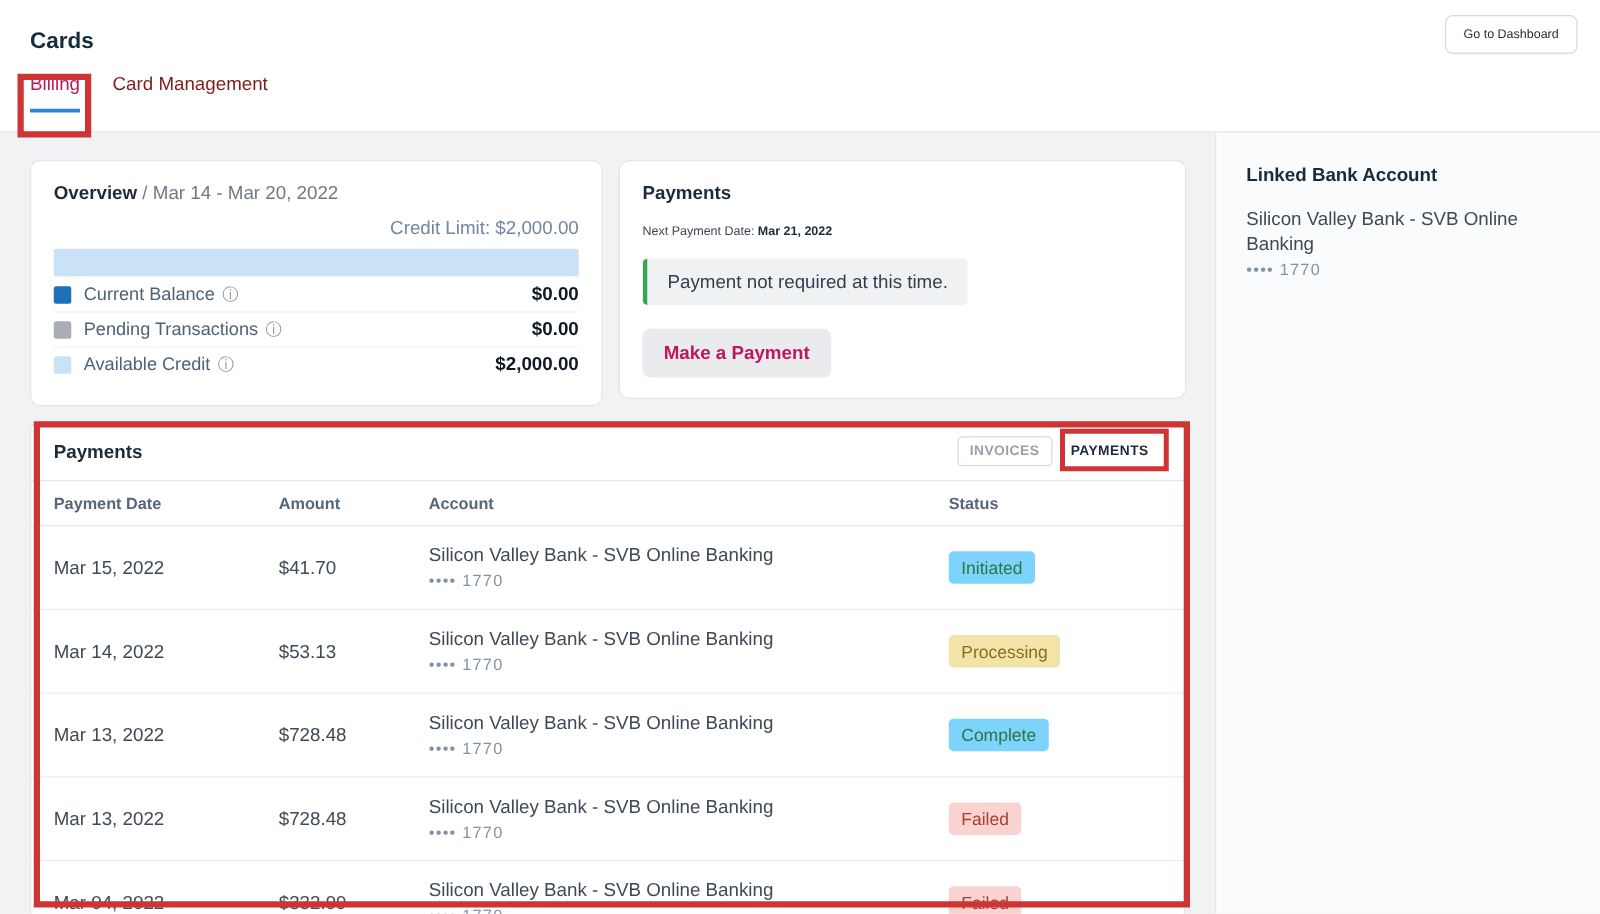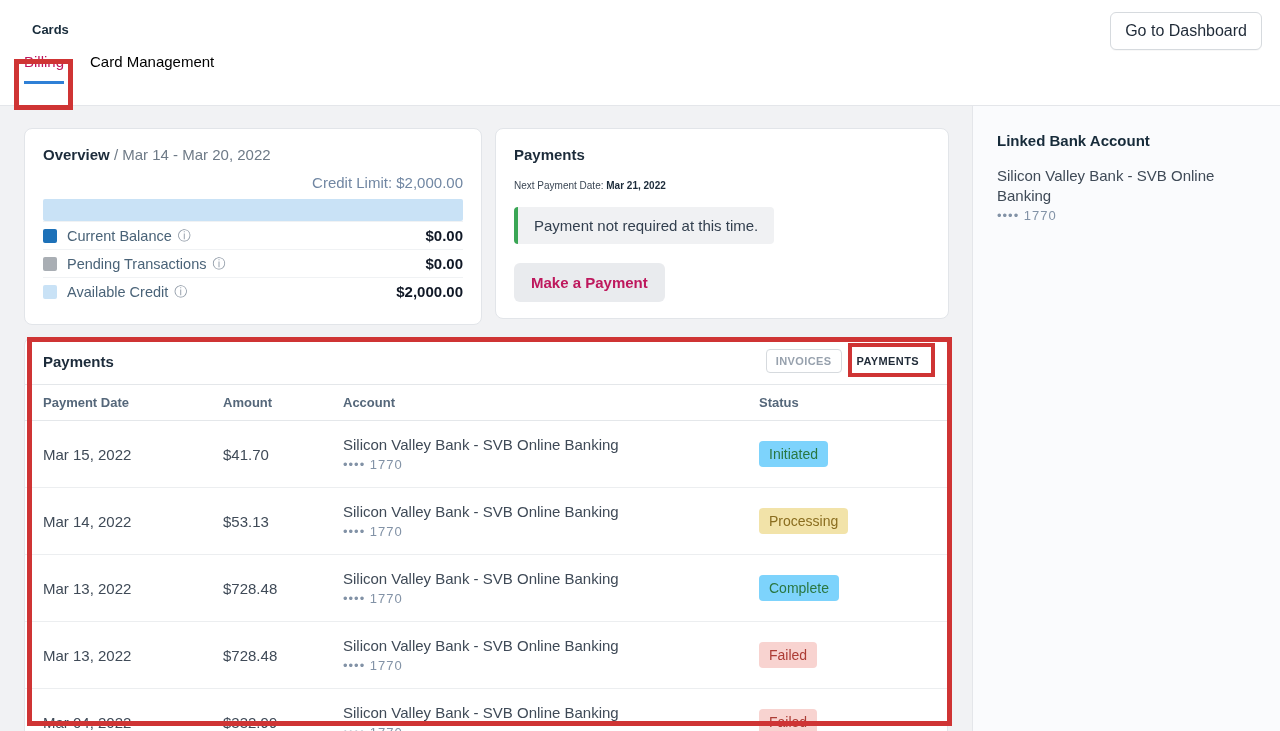--- a/index.html
+++ b/index.html
@@ -1,24 +1,24 @@
 <!DOCTYPE html>
 <html><head>
 <meta charset="utf-8">
 <style>
   * { margin:0; padding:0; box-sizing:border-box; }
   html,body { width:1280px; height:731px; overflow:hidden; }
   body { font-family:"Liberation Sans","DejaVu Sans",sans-serif; background:#f1f2f4; color:#1c2b3a; position:relative; }
 
   
   .header { background:#fff; border-bottom:1px solid #e4e6ea; height:106px; position:relative; }
-  .page-title { font-size:13px; font-weight:bold; color:#172b3a; padding:22px 0 0 32px; }
-  .dash-btn { position:absolute; top:12px; right:18px; background:#fff; border:1px solid #d6dade; border-radius:6px; padding:9px 14px; font-size:16px; font-weight:500; color:#1f2a37; cursor:pointer; box-shadow:0 1px 1px rgba(0,0,0,0.03); font-family:inherit; }
+  .page-title { font-size:18px; font-weight:bold; color:#172b3a; padding:22px 0 0 24px; }
+  .dash-btn { position:absolute; top:12px; right:18px; background:#fff; border:1px solid #d6dade; border-radius:6px; padding:9px 14px; font-size:10px; font-weight:500; color:#1f2a37; cursor:pointer; box-shadow:0 1px 1px rgba(0,0,0,0.03); font-family:inherit; }
   .tabs { display:flex; gap:26px; padding-left:24px; margin-top:16px; }
-  .tab { font-size:15px; color:#000000; padding-bottom:11px; cursor:pointer; }
+  .tab { font-size:15px; color:#7f1d1d; padding-bottom:11px; cursor:pointer; }
   .tab.active { color:#be185d; border-bottom:3px solid #2f80d6; }
 
   
   .main { display:flex; height:625px; }
   .content { width:972px; padding:22px 0 0 24px; position:relative; }
   .sidebar { flex:1; background:#fafbfd; border-left:1px solid #e4e6ea; padding:26px 20px 0 24px; }
 
   
   .card { background:#fff; border:1px solid #e2e5e9; border-radius:8px; }
 

